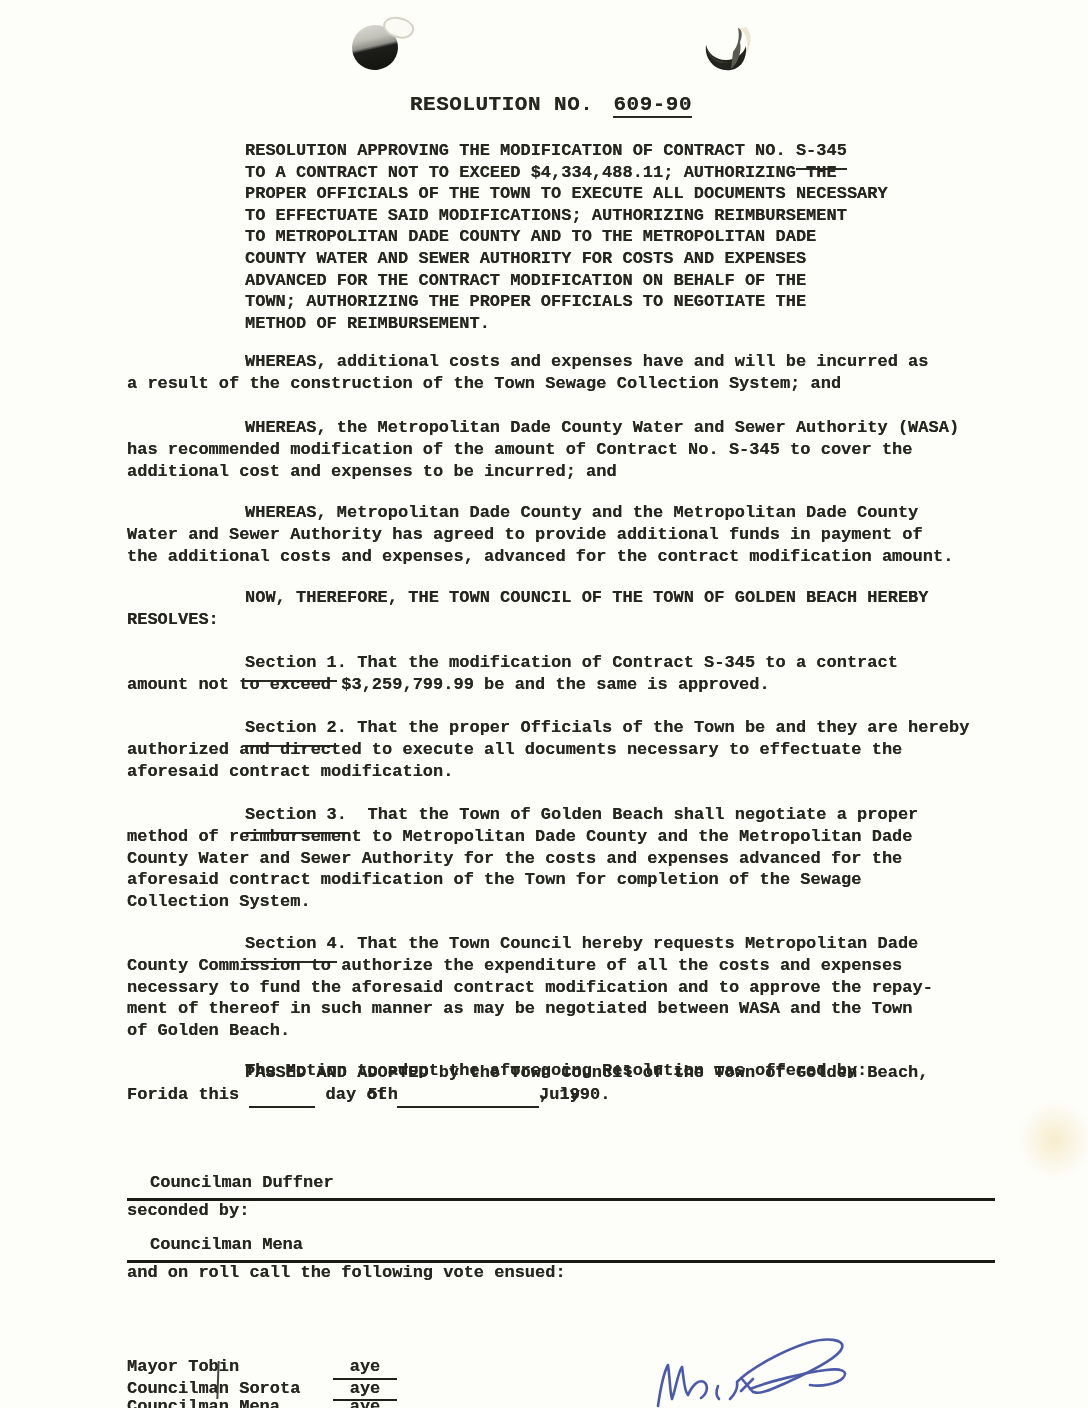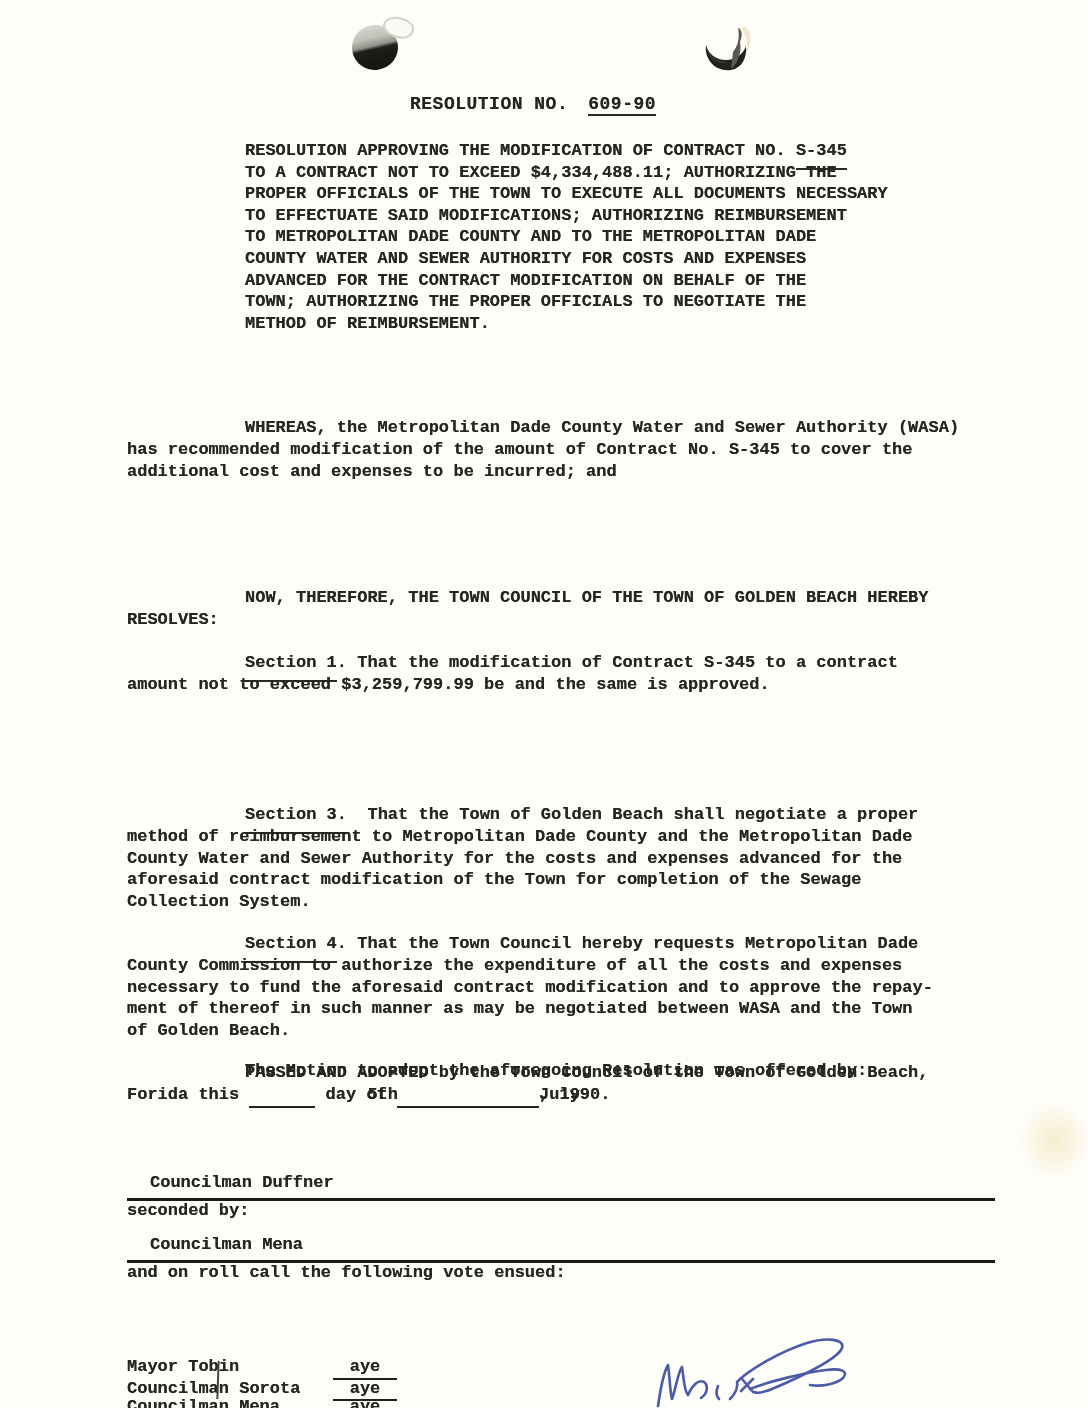--- a/index.html
+++ b/index.html
@@ -13,21 +13,21 @@
     color:#26261f;
     font-size:17px;
     line-height:21.8px;
     text-shadow:0 0 0.6px rgba(40,40,34,.75);
   }
   .abs{position:absolute;}
   .para{left:127px;width:880px;white-space:pre-wrap;}
   .indent{text-indent:118px;}
   .caption{left:245px;width:700px;line-height:21.6px;white-space:pre-wrap;}
   .u{border-bottom:2px solid #2a2a23;padding-bottom:8px;}
-  .title{left:410px;top:94px;font-size:18px;letter-spacing:.5px;}
+  .title{left:410px;top:94px;font-size:21px;letter-spacing:.5px;}
   .title .num{margin-left:20px;border-bottom:2px solid #2a2a23;}
   .ruleline{left:127px;width:845px;height:26px;border-bottom:3px solid #1b1b16;padding-left:23px;}
   .fill-day{display:inline-block;width:66px;text-align:right;border-bottom:2.5px solid #24241e;}
   .fill-month{display:inline-block;width:142px;padding-left:24px;box-sizing:border-box;border-bottom:2.5px solid #24241e;}
   .rollcall{left:127px;top:1356px;width:500px;line-height:21.5px;}
   .rc-row{height:21.5px;white-space:nowrap;}
   .rc-name{display:inline-block;width:206px;}
   .rc-vote{display:inline-block;width:64px;text-align:center;border-bottom:2.5px solid #20201a;}
   
   .punch-left{left:352px;top:25px;width:46px;height:45px;border-radius:50%;
@@ -61,29 +61,37 @@
   <div class="abs caption" style="top:140px"><span>RESOLUTION APPROVING THE MODIFICATION OF CONTRACT NO. </span><span class="u">S-345</span><span>
 TO A CONTRACT NOT TO EXCEED $4,334,488.11; AUTHORIZING THE
 PROPER OFFICIALS OF THE TOWN TO EXECUTE ALL DOCUMENTS NECESSARY
 TO EFFECTUATE SAID MODIFICATIONS; AUTHORIZING REIMBURSEMENT
 TO METROPOLITAN DADE COUNTY AND TO THE METROPOLITAN DADE
 COUNTY WATER AND SEWER AUTHORITY FOR COSTS AND EXPENSES
 ADVANCED FOR THE CONTRACT MODIFICATION ON BEHALF OF THE
 TOWN; AUTHORIZING THE PROPER OFFICIALS TO NEGOTIATE THE
 METHOD OF REIMBURSEMENT.</span></div>
 
+  <div class="abs para indent" style="top:351px">WHEREAS, additional costs and expenses have and will be incurred as
+a result of the construction of the Town Sewage Collection System; and</div>
   <div class="abs para indent" style="top:417px">WHEREAS, the Metropolitan Dade County Water and Sewer Authority (WASA)
 has recommended modification of the amount of Contract No. S-345 to cover the
 additional cost and expenses to be incurred; and</div>
+  <div class="abs para indent" style="top:502px">WHEREAS, Metropolitan Dade County and the Metropolitan Dade County
+Water and Sewer Authority has agreed to provide additional funds in payment of
+the additional costs and expenses, advanced for the contract modification amount.</div>
 
   <div class="abs para indent" style="top:587px">NOW, THEREFORE, THE TOWN COUNCIL OF THE TOWN OF GOLDEN BEACH HEREBY
 RESOLVES:</div>
 
   <div class="abs para indent" style="top:652px"><span class="u">Section 1</span><span>. That the modification of Contract S-345 to a contract
 amount not to exceed $3,259,799.99 be and the same is approved.</span></div>
+  <div class="abs para indent" style="top:717px"><span class="u">Section 2</span><span>. That the proper Officials of the Town be and they are hereby
+authorized and directed to execute all documents necessary to effectuate the
+aforesaid contract modification.</span></div>
   <div class="abs para indent" style="top:804px"><span class="u">Section 3.</span><span>  That the Town of Golden Beach shall negotiate a proper
 method of reimbursement to Metropolitan Dade County and the Metropolitan Dade
 County Water and Sewer Authority for the costs and expenses advanced for the
 aforesaid contract modification of the Town for completion of the Sewage
 Collection System.</span></div>
   <div class="abs para indent" style="top:933px"><span class="u">Section 4</span><span>. That the Town Council hereby requests Metropolitan Dade
 County Commission to authorize the expenditure of all the costs and expenses
 necessary to fund the aforesaid contract modification and to approve the repay-
 ment of thereof in such manner as may be negotiated between WASA and the Town
 of Golden Beach.</span></div>

